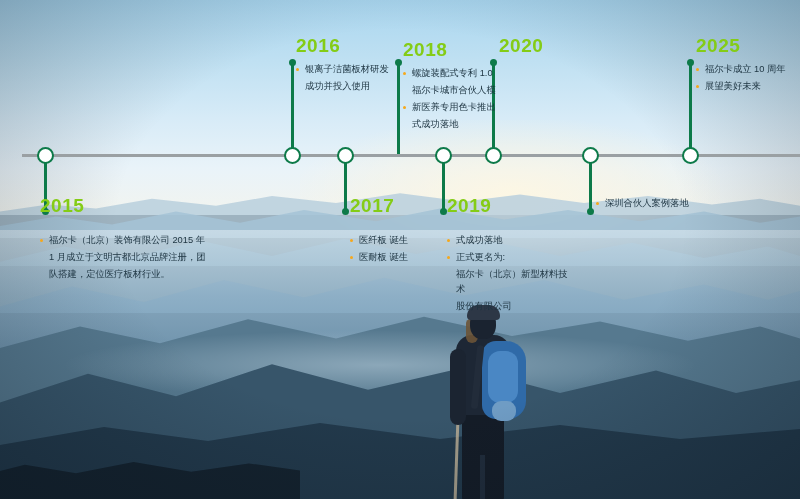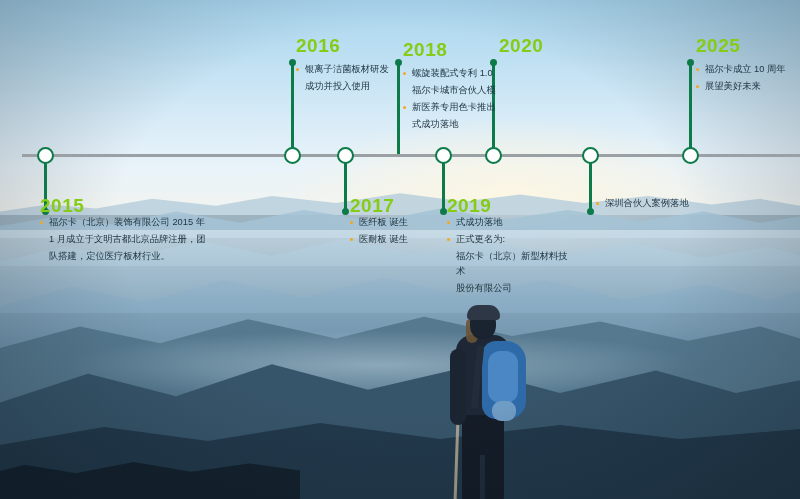--- a/index.html
+++ b/index.html
@@ -96,21 +96,21 @@
     font-size:9.3px;line-height:1.62;color:#1c3340;
     font-family:"Liberation Sans","DejaVu Sans",sans-serif;
   }
   .bullets li::before{
     content:"";position:absolute;left:0;top:6px;
     width:3px;height:3px;border-radius:50%;background:#f6a81b;
   }
   .bullets li.cont{padding-left:9px;}
   .bullets li.cont::before{display:none;}
 
-  .entry.below .year{margin-bottom:0;}
+  .entry.below .year{margin-bottom:18px;}
 </style>
 </head>
 <body>
 
 <div id="stage">
 
   <div class="photo">
     <div class="sky"></div>
     <div class="sun-glow"></div>
     <div class="ridge r1"></div>

